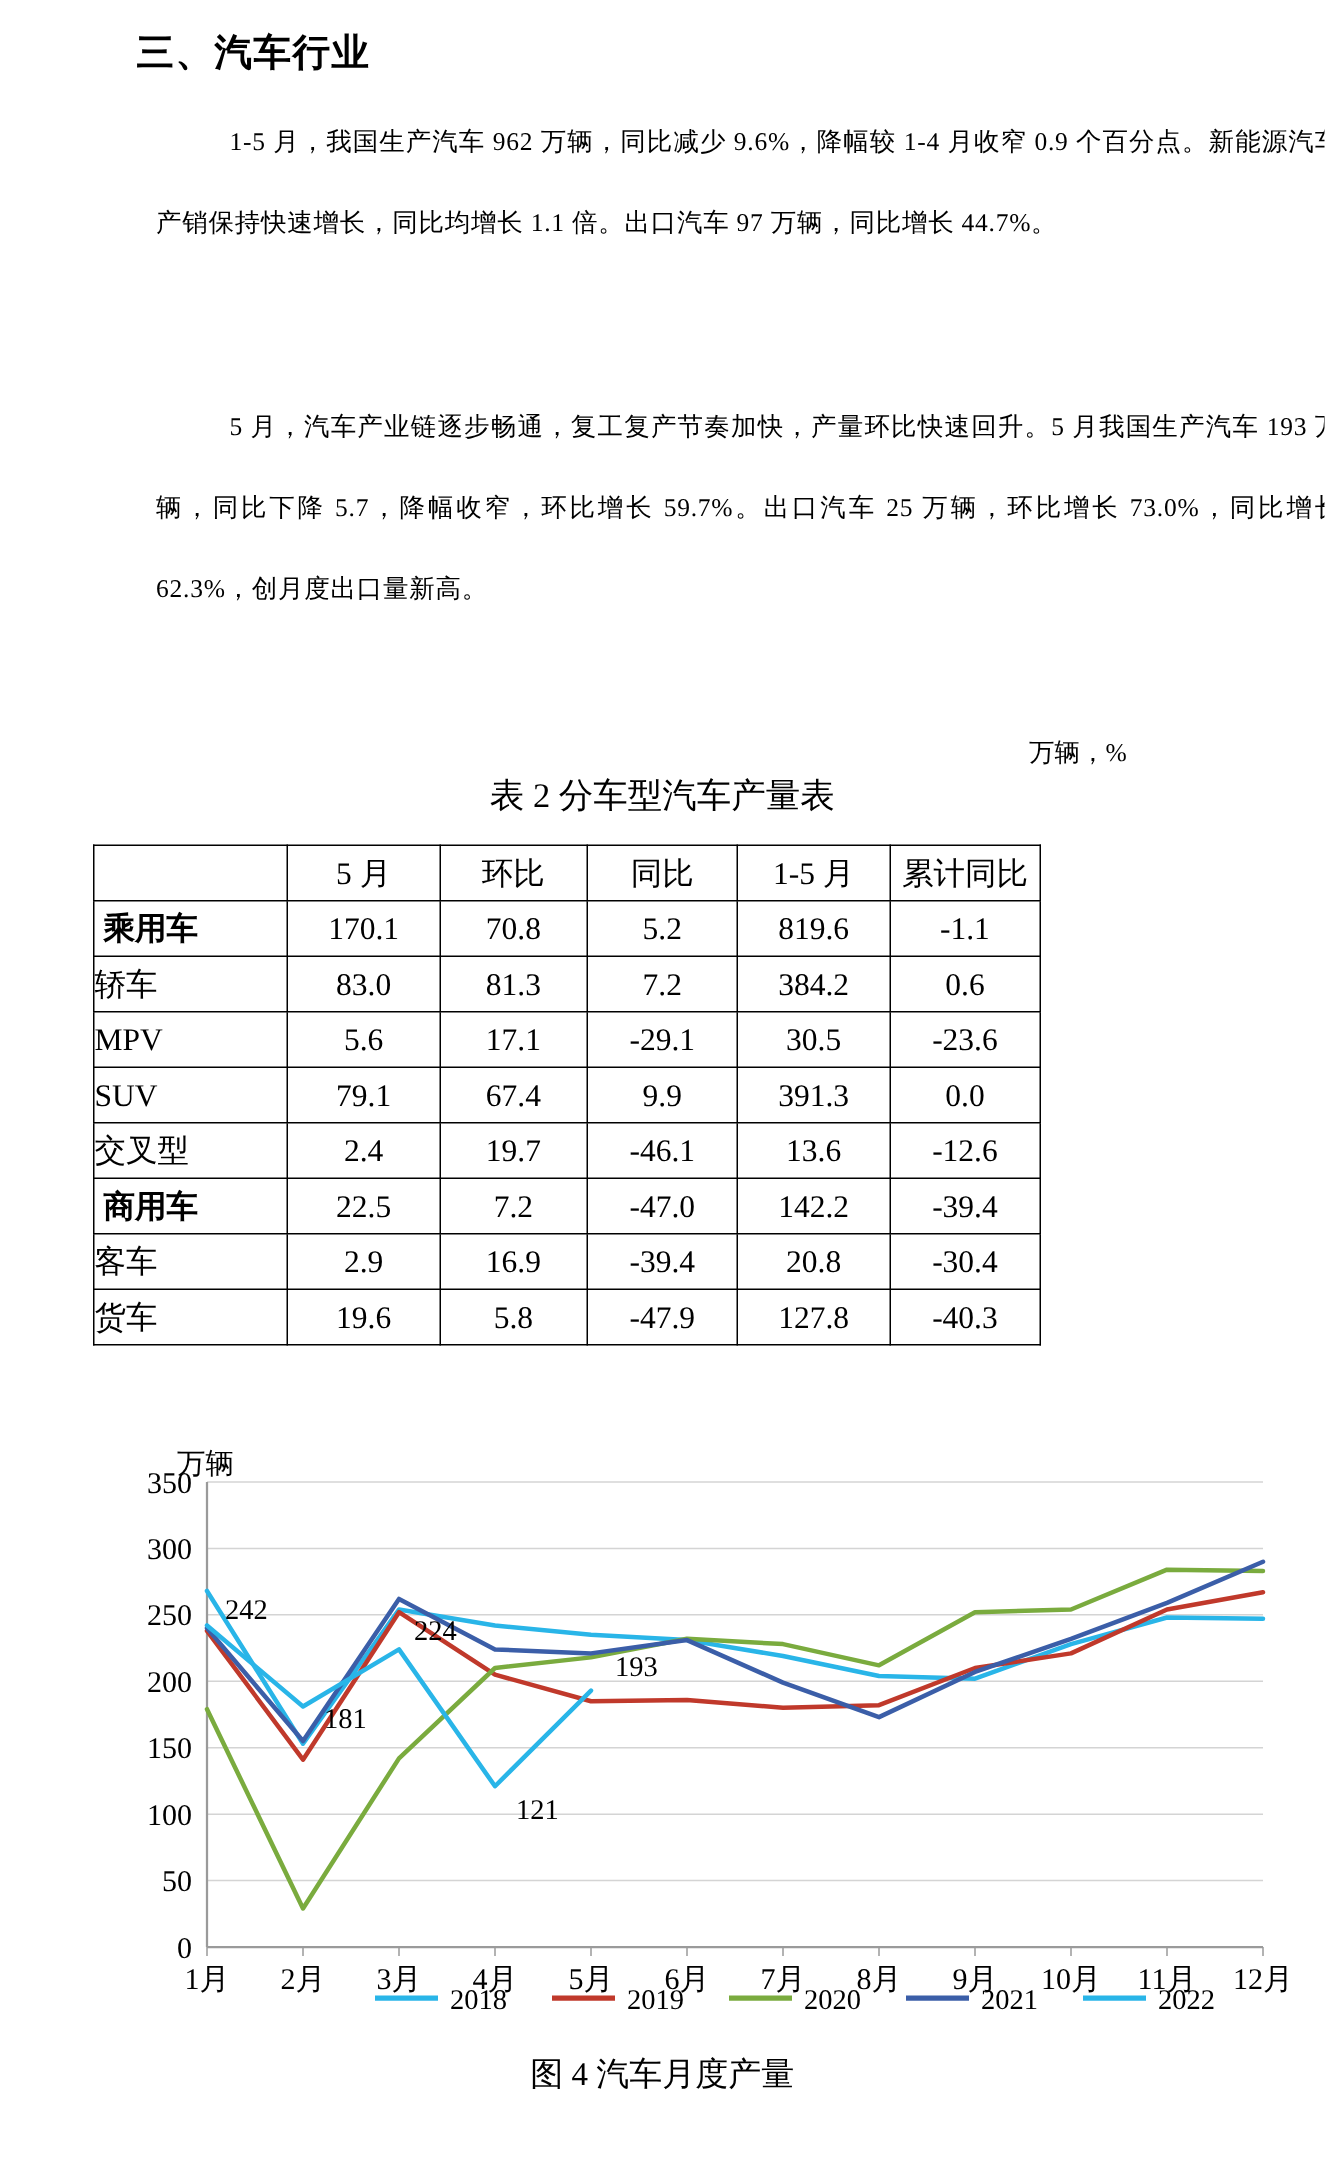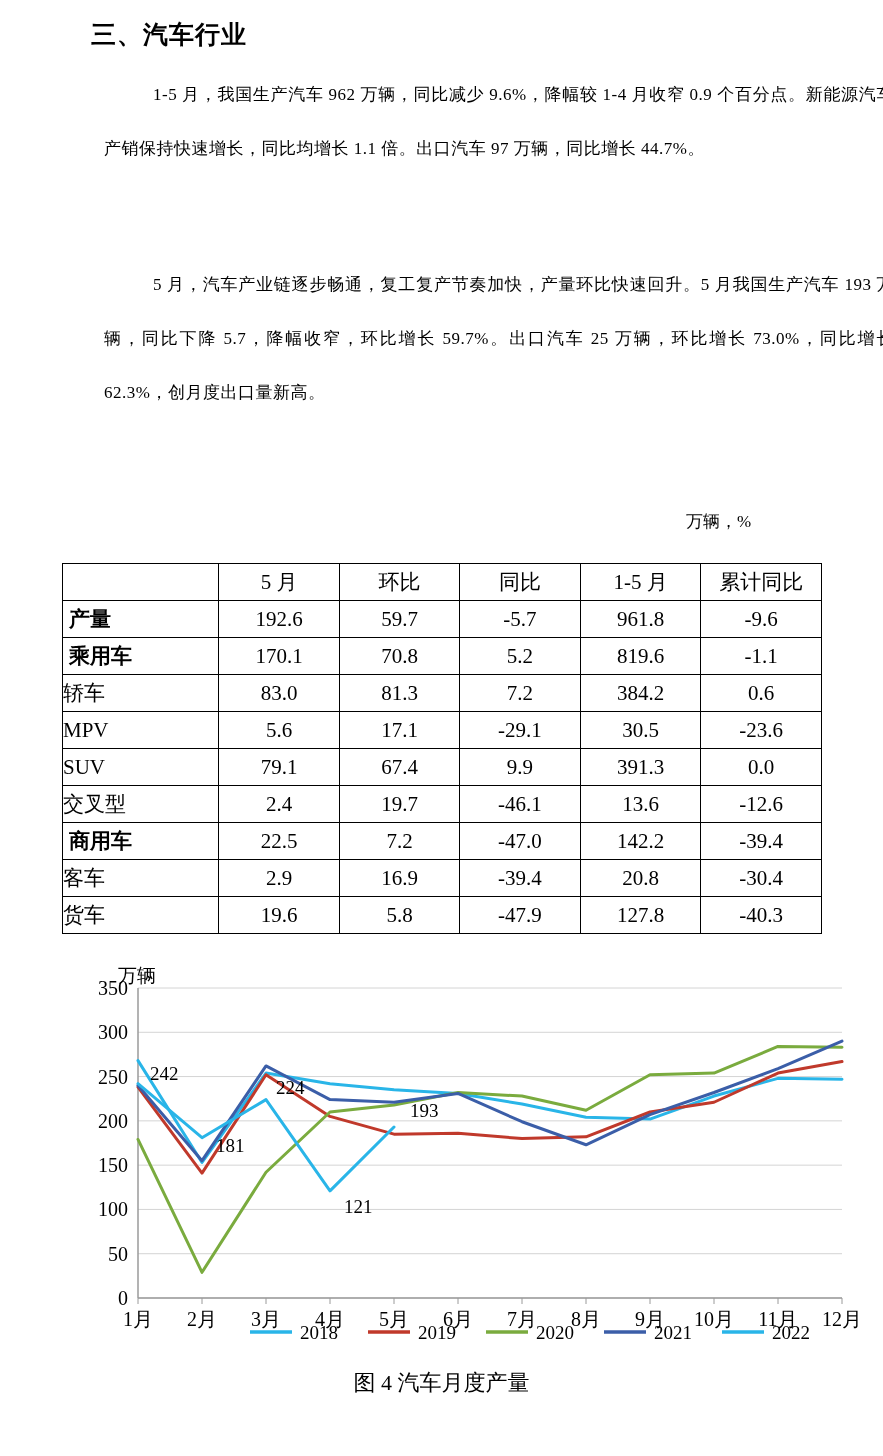--- a/index.html
+++ b/index.html
@@ -49,30 +49,30 @@
   .table-caption {
     position: absolute;
     top: 515px;
     left: 0;
     width: 883px;
     text-align: center;
     font-size: 23px;
   }
   .table-unit {
     position: absolute;
-    top: 510px;
+    top: 490px;
     left: 686px;
     font-size: 17px;
   }
 
   table.prod {
     position: absolute;
     left: 62px;
     top: 563px;
-    width: 760px;
+    width: 632px;
     border-collapse: collapse;
     font-size: 21px;
   }
   table.prod td, table.prod th {
     border: 1px solid #000000;
     height: 36px;
     text-align: center;
     font-weight: normal;
     padding: 0;
   }
@@ -119,42 +119,35 @@
 </head>
 <body>
 
 <div class="page">
 
   <div class="section-title">三、汽车行业</div>
 
   <div class="para para1">1-5 月，我国生产汽车 962 万辆，同比减少 9.6%，降幅较 1-4 月收窄 0.9 个百分点。新能源汽车产销保持快速增长，同比均增长 1.1 倍。出口汽车 97 万辆，同比增长 44.7%。</div>
   <div class="para para2">5 月，汽车产业链逐步畅通，复工复产节奏加快，产量环比快速回升。5 月我国生产汽车 193 万辆，同比下降 5.7，降幅收窄，环比增长 59.7%。出口汽车 25 万辆，环比增长 73.0%，同比增长 62.3%，创月度出口量新高。</div>
 
+  <div class="table-caption">表 2 分车型汽车产量表</div>
   <div class="table-unit">万辆，%</div>
 
   <table class="prod">
     <thead>
       <tr>
         <td class="lbl"></td>
         <td class="hd">5 月</td>
         <td class="hd">环比</td>
         <td class="hd">同比</td>
         <td class="hd">1-5 月</td>
         <td class="hd">累计同比</td>
       </tr>
     </thead>
     <tbody>
-      <tr>
-        <td class="lbl bold">产量</td>
-        <td>192.6</td>
-        <td>59.7</td>
-        <td>-5.7</td>
-        <td>961.8</td>
-        <td>-9.6</td>
-      </tr>
       <tr>
         <td class="lbl bold">乘用车</td>
         <td>170.1</td>
         <td>70.8</td>
         <td>5.2</td>
         <td>819.6</td>
         <td>-1.1</td>
       </tr>
       <tr>
         <td class="lbl">轿车</td>

